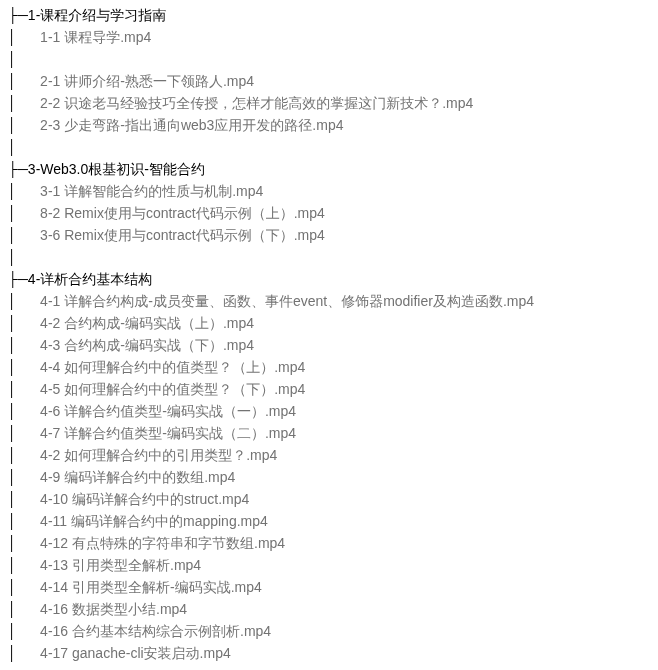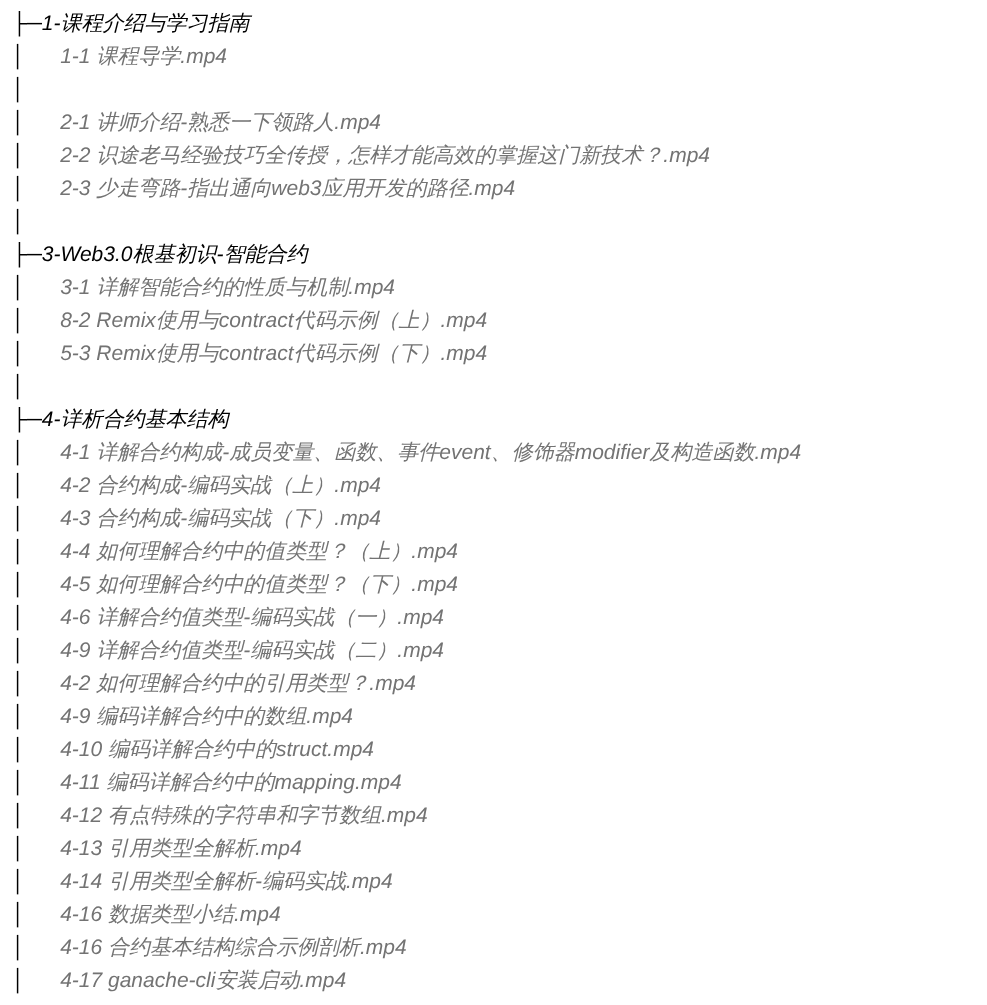--- a/index.html
+++ b/index.html
@@ -7,21 +7,20 @@
       padding: 4px 8px;
       font-family: "Microsoft YaHei", "SimSun", sans-serif;
       font-size: 14px;
       line-height: 22px;
       color: #000;
       background: #fff;
       white-space: nowrap;
     }
     .tree-line {
       white-space: pre;
-      font-style: italic;
     }
     .folder {
       color: #000;
     }
     .file {
       color: #737373;
     }
   </style>
 </head>
 <body>
@@ -30,30 +29,30 @@
     <div class="tree-line"><span>├─</span><span class="folder">1-课程介绍与学习指南</span></div>
     <div class="tree-line"><span>│      </span><span class="file">1-1 课程导学.mp4</span></div>
     <div class="tree-line">│</div>
     <div class="tree-line"><span>│      </span><span class="file">2-1 讲师介绍-熟悉一下领路人.mp4</span></div>
     <div class="tree-line"><span>│      </span><span class="file">2-2 识途老马经验技巧全传授，怎样才能高效的掌握这门新技术？.mp4</span></div>
     <div class="tree-line"><span>│      </span><span class="file">2-3 少走弯路-指出通向web3应用开发的路径.mp4</span></div>
     <div class="tree-line">│</div>
     <div class="tree-line"><span>├─</span><span class="folder">3-Web3.0根基初识-智能合约</span></div>
     <div class="tree-line"><span>│      </span><span class="file">3-1 详解智能合约的性质与机制.mp4</span></div>
     <div class="tree-line"><span>│      </span><span class="file">8-2 Remix使用与contract代码示例（上）.mp4</span></div>
-    <div class="tree-line"><span>│      </span><span class="file">5-3 Remix使用与contract代码示例（下）.mp4</span></div>
+    <div class="tree-line"><span>│      </span><span class="file">3-6 Remix使用与contract代码示例（下）.mp4</span></div>
     <div class="tree-line">│</div>
     <div class="tree-line"><span>├─</span><span class="folder">4-详析合约基本结构</span></div>
     <div class="tree-line"><span>│      </span><span class="file">4-1 详解合约构成-成员变量、函数、事件event、修饰器modifier及构造函数.mp4</span></div>
     <div class="tree-line"><span>│      </span><span class="file">4-2 合约构成-编码实战（上）.mp4</span></div>
     <div class="tree-line"><span>│      </span><span class="file">4-3 合约构成-编码实战（下）.mp4</span></div>
     <div class="tree-line"><span>│      </span><span class="file">4-4 如何理解合约中的值类型？（上）.mp4</span></div>
     <div class="tree-line"><span>│      </span><span class="file">4-5 如何理解合约中的值类型？（下）.mp4</span></div>
     <div class="tree-line"><span>│      </span><span class="file">4-6 详解合约值类型-编码实战（一）.mp4</span></div>
-    <div class="tree-line"><span>│      </span><span class="file">4-9 详解合约值类型-编码实战（二）.mp4</span></div>
+    <div class="tree-line"><span>│      </span><span class="file">4-7 详解合约值类型-编码实战（二）.mp4</span></div>
     <div class="tree-line"><span>│      </span><span class="file">4-2 如何理解合约中的引用类型？.mp4</span></div>
     <div class="tree-line"><span>│      </span><span class="file">4-9 编码详解合约中的数组.mp4</span></div>
     <div class="tree-line"><span>│      </span><span class="file">4-10 编码详解合约中的struct.mp4</span></div>
     <div class="tree-line"><span>│      </span><span class="file">4-11 编码详解合约中的mapping.mp4</span></div>
     <div class="tree-line"><span>│      </span><span class="file">4-12 有点特殊的字符串和字节数组.mp4</span></div>
     <div class="tree-line"><span>│      </span><span class="file">4-13 引用类型全解析.mp4</span></div>
     <div class="tree-line"><span>│      </span><span class="file">4-14 引用类型全解析-编码实战.mp4</span></div>
     <div class="tree-line"><span>│      </span><span class="file">4-16 数据类型小结.mp4</span></div>
     <div class="tree-line"><span>│      </span><span class="file">4-16 合约基本结构综合示例剖析.mp4</span></div>
     <div class="tree-line"><span>│      </span><span class="file">4-17 ganache-cli安装启动.mp4</span></div>

